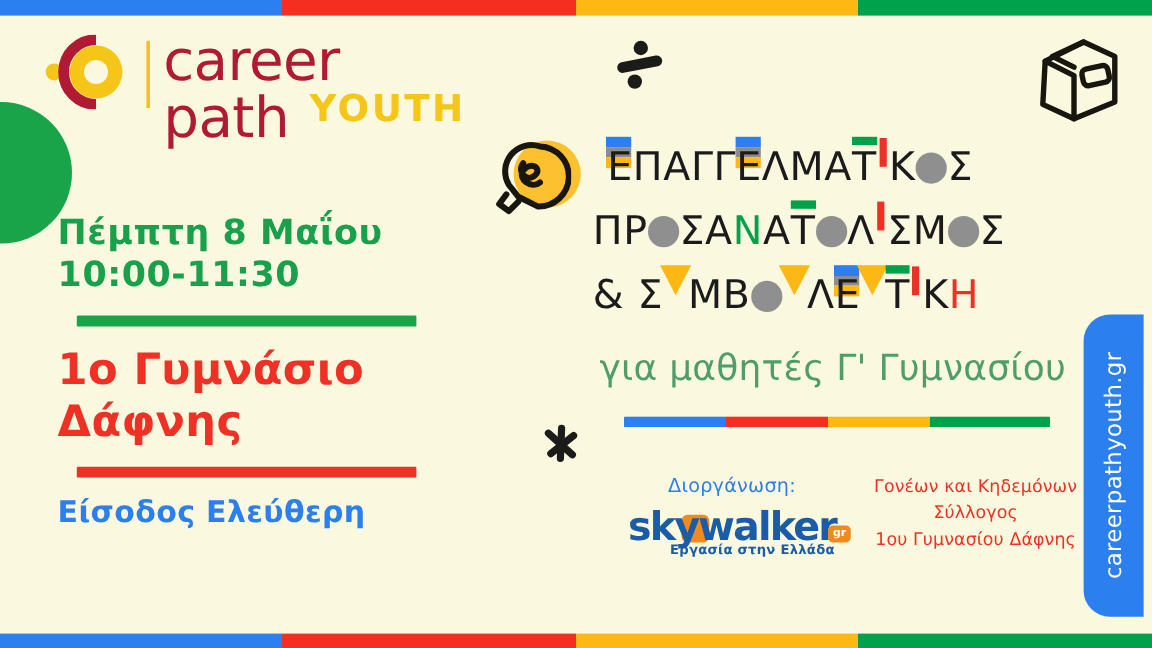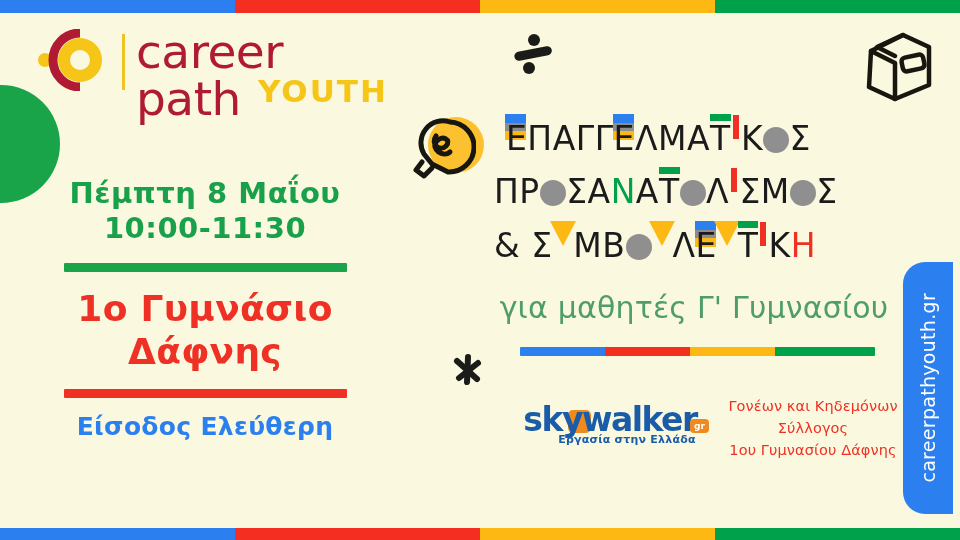--- a/index.html
+++ b/index.html
@@ -51,21 +51,21 @@
   }
   .logo-youth {
     position: absolute; left: 222px; top: 52px;
     font-size: 31px; font-weight: bold; color: #f5c518;
     letter-spacing: 2px; line-height: 1;
   }
 
   
   .left-col {
     position: absolute; left: 48px; top: 176px; width: 314px;
-    text-align: center;
+    text-align: left;
   }
   .date-line {
     color: #18a04a; font-weight: bold; font-size: 29px;
     line-height: 1.22; letter-spacing: 0.5px;
   }
   .rule { height: 9px; border-radius: 1px; margin: 0 auto; width: 283px; }
   .rule.green { background: #19a44a; margin-top: 16px; }
   .rule.red { background: #ee3124; margin-top: 16px; }
   .venue {
     color: #ee3124; font-weight: bold; font-size: 36px;
@@ -273,20 +273,21 @@
   </div>
 
   <div class="mini-band">
     <span class="m0"></span>
     <span class="m1"></span>
     <span class="m2"></span>
     <span class="m3"></span>
   </div>
 
   <div class="org">
+    <div class="org-label">Διοργάνωση:</div>
     <div class="sw-logo">
       <div class="sw-orange"></div>
       <div class="sw-word"><span>sky</span><span>walker</span></div>
       <div class="sw-gr">gr</div>
       <div class="sw-tag">Εργασία στην Ελλάδα</div>
     </div>
   </div>
 
   <div class="assoc">
     <div>Γονέων και Κηδεμόνων</div>

